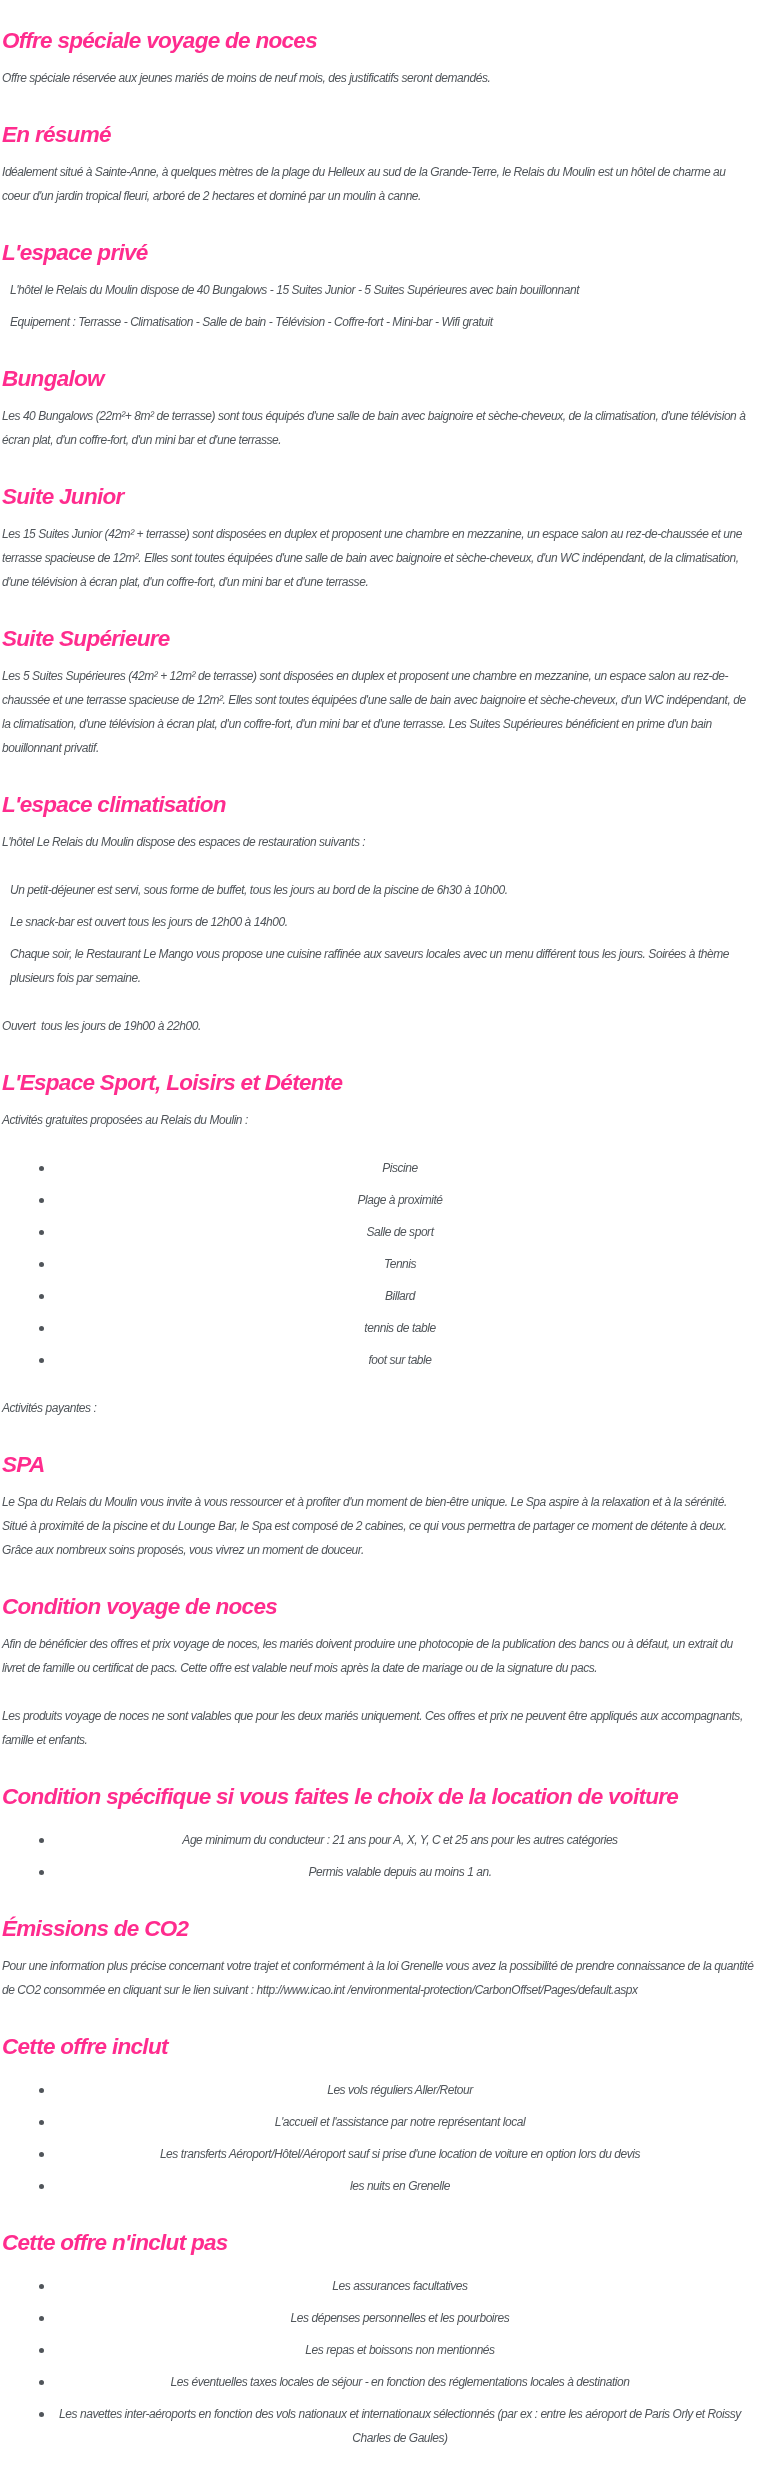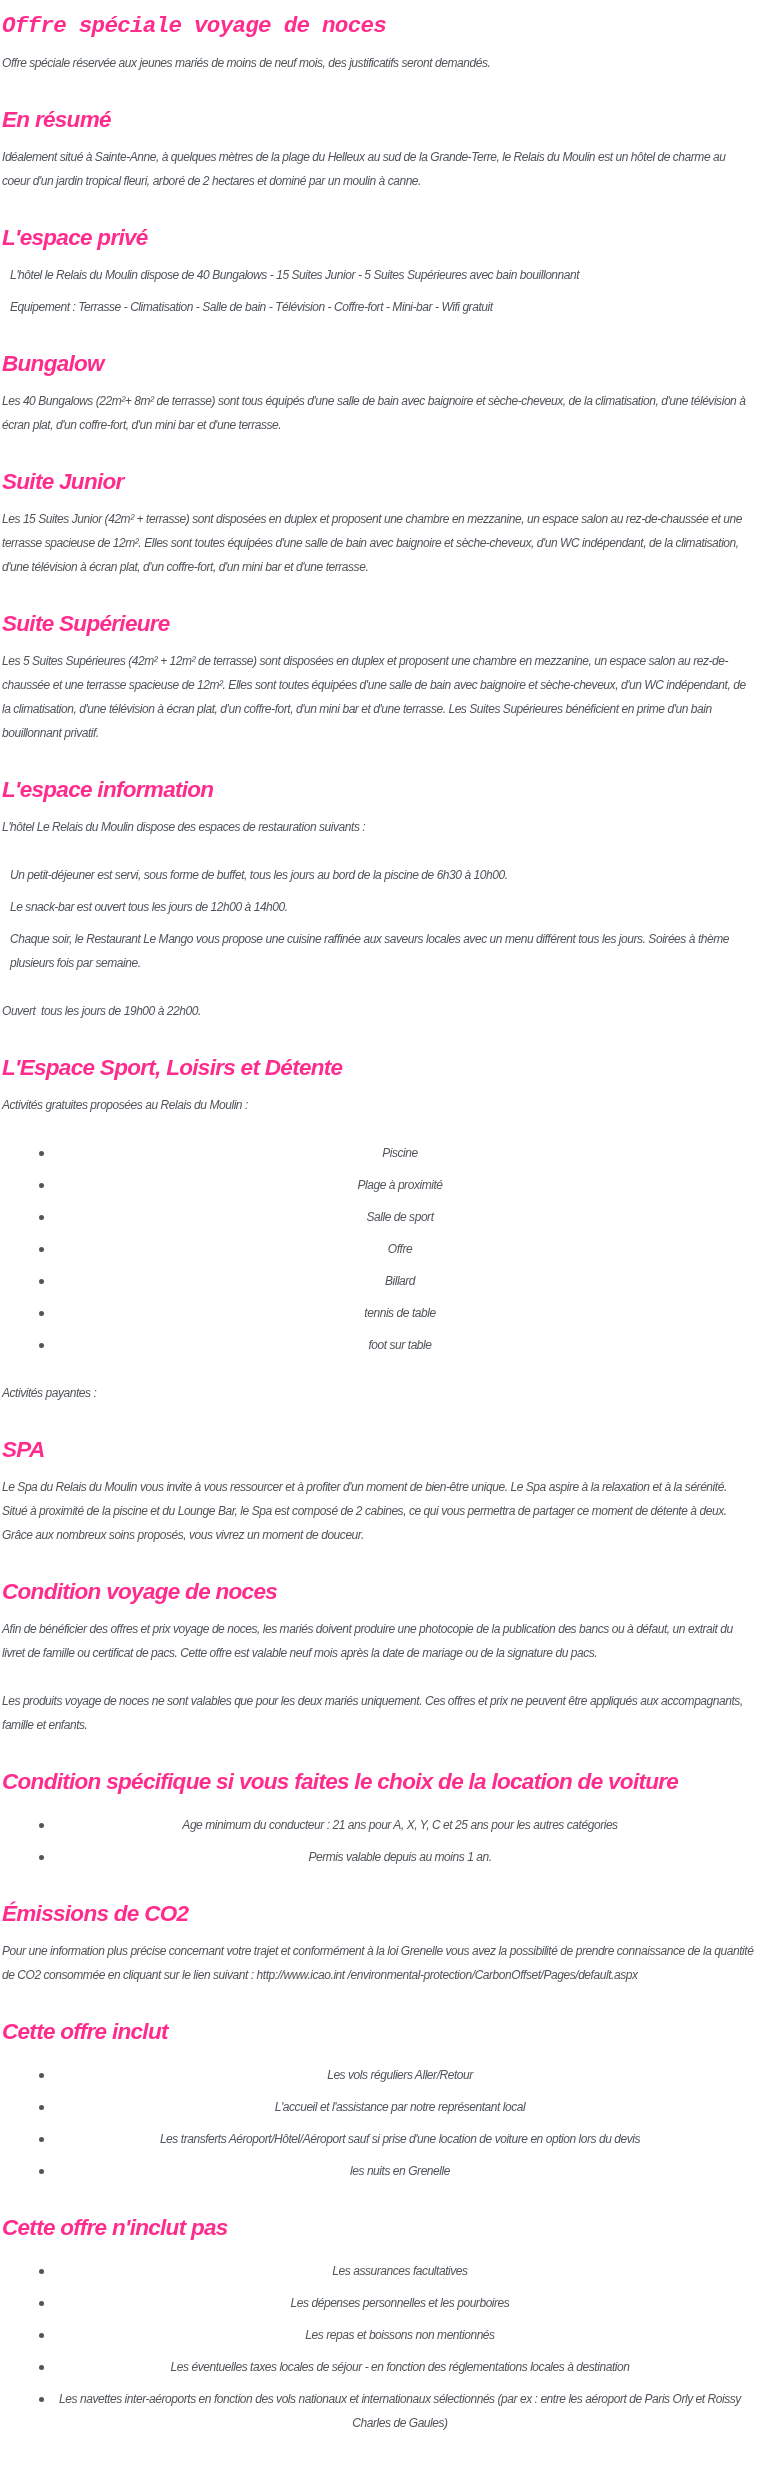--- a/index.html
+++ b/index.html
@@ -22,21 +22,21 @@
   .section { margin: 0; }
   h2 {
     color: #ff2c8e;
     font-size: 22.5px;
     line-height: 30px;
     font-weight: bold;
     font-style: italic;
     letter-spacing: -0.7px;
     margin: 30px 0 10px 0;
   }
-  .section:first-child h2 { margin-top: 1px; font-family: Liberation Mono, monospace; }
+  .section:first-child h2 { margin-top: 16px; }
   p, .line, li {
     font-size: 12px;
     line-height: 24px;
     letter-spacing: -0.45px;
   }
   p { margin: 0 0 24px 0; }
   .lines { margin: 0 0 24px 0; }
   .line { margin: 8px; }
   ul {
     list-style: none;
@@ -93,38 +93,38 @@
     <h2>Suite Junior</h2>
     <p>Les 15 Suites Junior (42m² + terrasse) sont disposées en duplex et proposent une chambre en mezzanine, un espace salon au rez-de-chaussée et une terrasse spacieuse de 12m². Elles sont toutes équipées d'une salle de bain avec baignoire et sèche-cheveux, d'un WC indépendant, de la climatisation, d'une télévision à écran plat, d'un coffre-fort, d'un mini bar et d'une terrasse.</p>
   </div>
 
   <div class="section">
     <h2>Suite Supérieure</h2>
     <p>Les 5 Suites Supérieures (42m² + 12m² de terrasse) sont disposées en duplex et proposent une chambre en mezzanine, un espace salon au rez-de-chaussée et une terrasse spacieuse de 12m². Elles sont toutes équipées d'une salle de bain avec baignoire et sèche-cheveux, d'un WC indépendant, de la climatisation, d'une télévision à écran plat, d'un coffre-fort, d'un mini bar et d'une terrasse. Les Suites Supérieures bénéficient en prime d'un bain bouillonnant privatif.</p>
   </div>
 
   <div class="section">
-    <h2>L'espace information</h2>
+    <h2>L'espace climatisation</h2>
     <p>L'hôtel Le Relais du Moulin dispose des espaces de restauration suivants :</p>
     <div class="lines">
       <div class="line">Un petit-déjeuner est servi, sous forme de buffet, tous les jours au bord de la piscine de 6h30 à 10h00.</div>
       <div class="line">Le snack-bar est ouvert tous les jours de 12h00 à 14h00.</div>
       <div class="line">Chaque soir, le Restaurant Le Mango vous propose une cuisine raffinée aux saveurs locales avec un menu différent tous les jours. Soirées à thème plusieurs fois par semaine.</div>
     </div>
     <p class="hours">Ouvert  tous les jours de 19h00 à 22h00.</p>
   </div>
 
   <div class="section">
     <h2>L'Espace Sport, Loisirs et Détente</h2>
     <p>Activités gratuites proposées au Relais du Moulin :</p>
     <ul>
       <li>Piscine</li>
       <li>Plage à proximité</li>
       <li>Salle de sport</li>
-      <li>Offre</li>
+      <li>Tennis</li>
       <li>Billard</li>
       <li>tennis de table</li>
       <li>foot sur table</li>
     </ul>
     <p>Activités payantes :</p>
   </div>
 
   <div class="section">
     <h2>SPA</h2>
     <p>Le Spa du Relais du Moulin vous invite à vous ressourcer et à profiter d'un moment de bien-être unique. Le Spa aspire à la relaxation et à la sérénité. Situé à proximité de la piscine et du Lounge Bar, le Spa est composé de 2 cabines, ce qui vous permettra de partager ce moment de détente à deux. Grâce aux nombreux soins proposés, vous vivrez un moment de douceur.</p>

